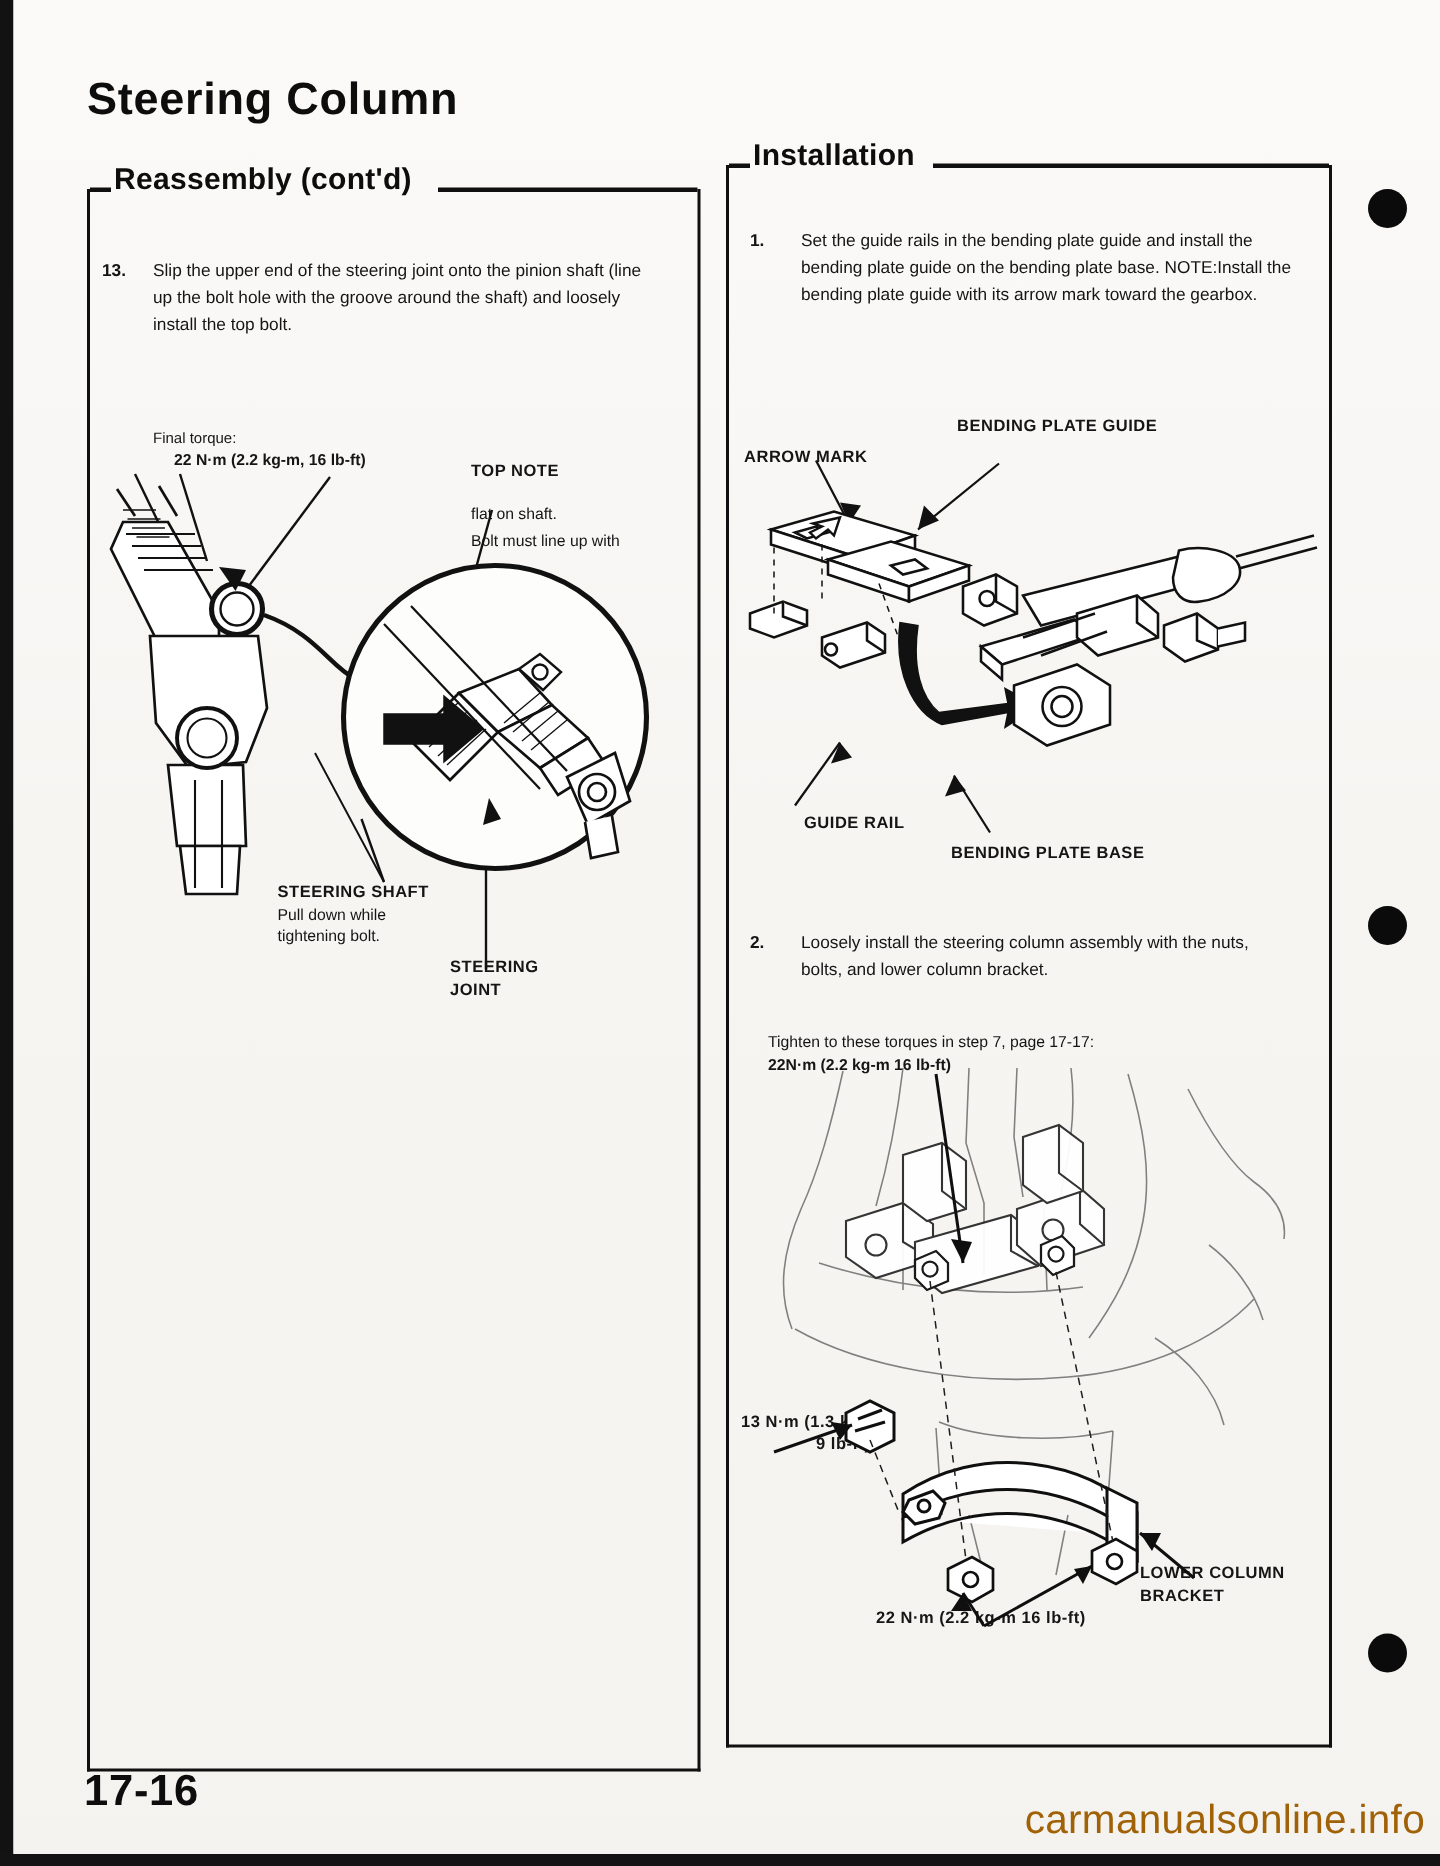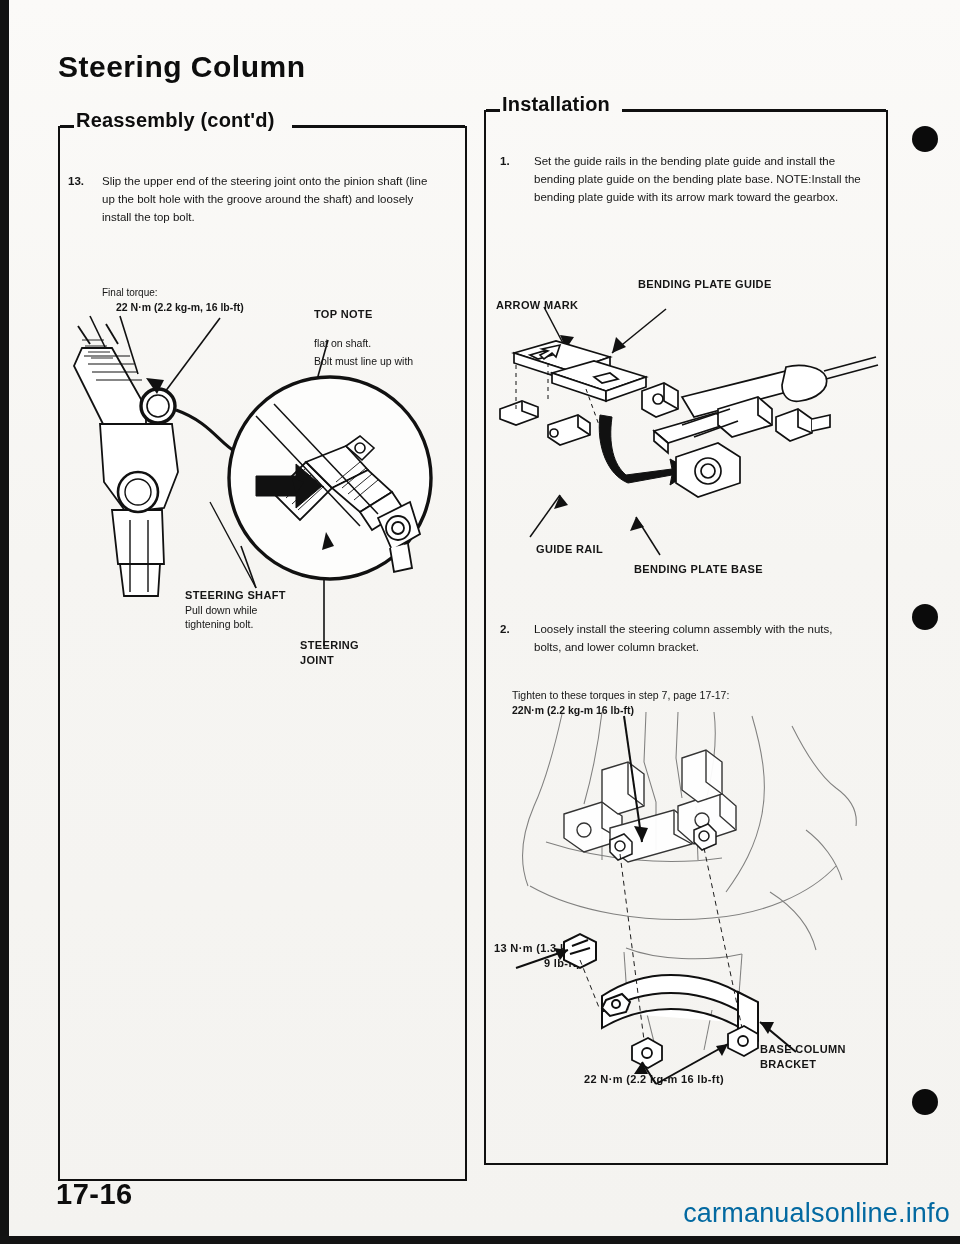--- a/index.html
+++ b/index.html
@@ -139,21 +139,21 @@
     left: 56px; top: 1178px;
     font-size: 29px;
     font-weight: bold;
     letter-spacing: 0.5px;
     color: #0d0d0d;
   }
   .watermark {
     position: absolute;
     right: 10px; top: 1198px;
     font-size: 27px;
-    color: #0369a1;
+    color: #a16207;
     letter-spacing: 0.2px;
     white-space: nowrap;
   }
 </style>
 </head>
 <body>
 
 <div class="scan-edge-left"></div>
 <div class="scan-edge-bottom"></div>
 
@@ -388,21 +388,21 @@
         <path d="M208 132 L252 116"></path>
       </g>
     </svg>
   </div>
 
   <div class="label" style="left:26px; top:578px;">Tighten to these torques in step 7, page 17-17:</div>
   <div class="label bold" style="left:26px; top:593px;">22N·m (2.2 kg-m 16 lb-ft)</div>
 
   <div class="label cap" style="left:8px; top:831px;">13 N·m (1.3 kg-m</div>
   <div class="label cap" style="left:58px; top:846px;">9 lb-ft)</div>
-  <div class="label cap" style="left:274px; top:932px;">BASE COLUMN</div>
+  <div class="label cap" style="left:274px; top:932px;">LOWER COLUMN</div>
   <div class="label cap" style="left:274px; top:947px;">BRACKET</div>
   <div class="label cap" style="left:98px; top:962px;">22 N·m (2.2 kg-m 16 lb-ft)</div>
 
   <div class="figure" style="left:20px; top:600px;">
     <svg width="380" height="360" viewBox="0 0 380 360">
 
       <g fill="none" stroke="#3a3a3a" stroke-width="1.05" opacity="0.62">
         <path d="M56 4 C 48 40 40 70 28 96 C 16 124 12 150 22 176"></path>
         <path d="M96 2 C 92 36 86 66 78 94"></path>
         <path d="M140 2 L138 52 L150 92 L150 140"></path>

